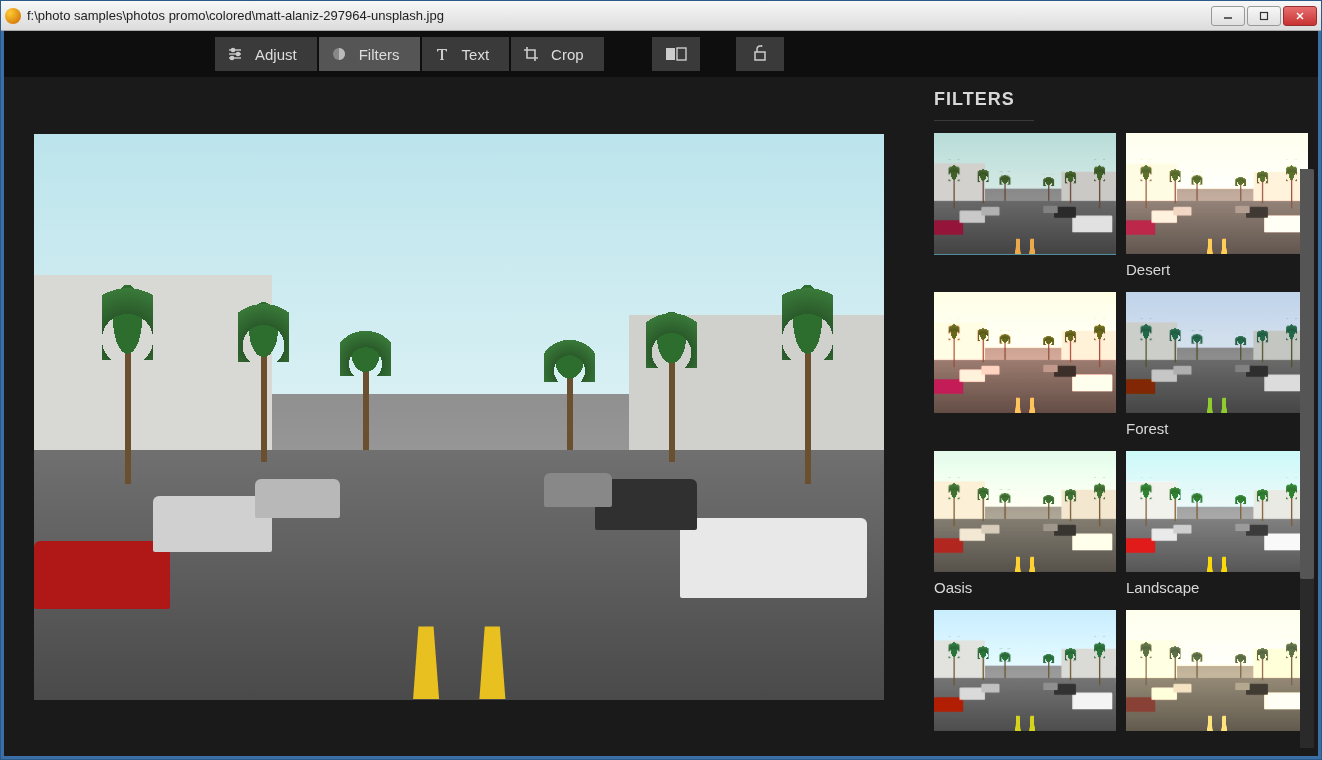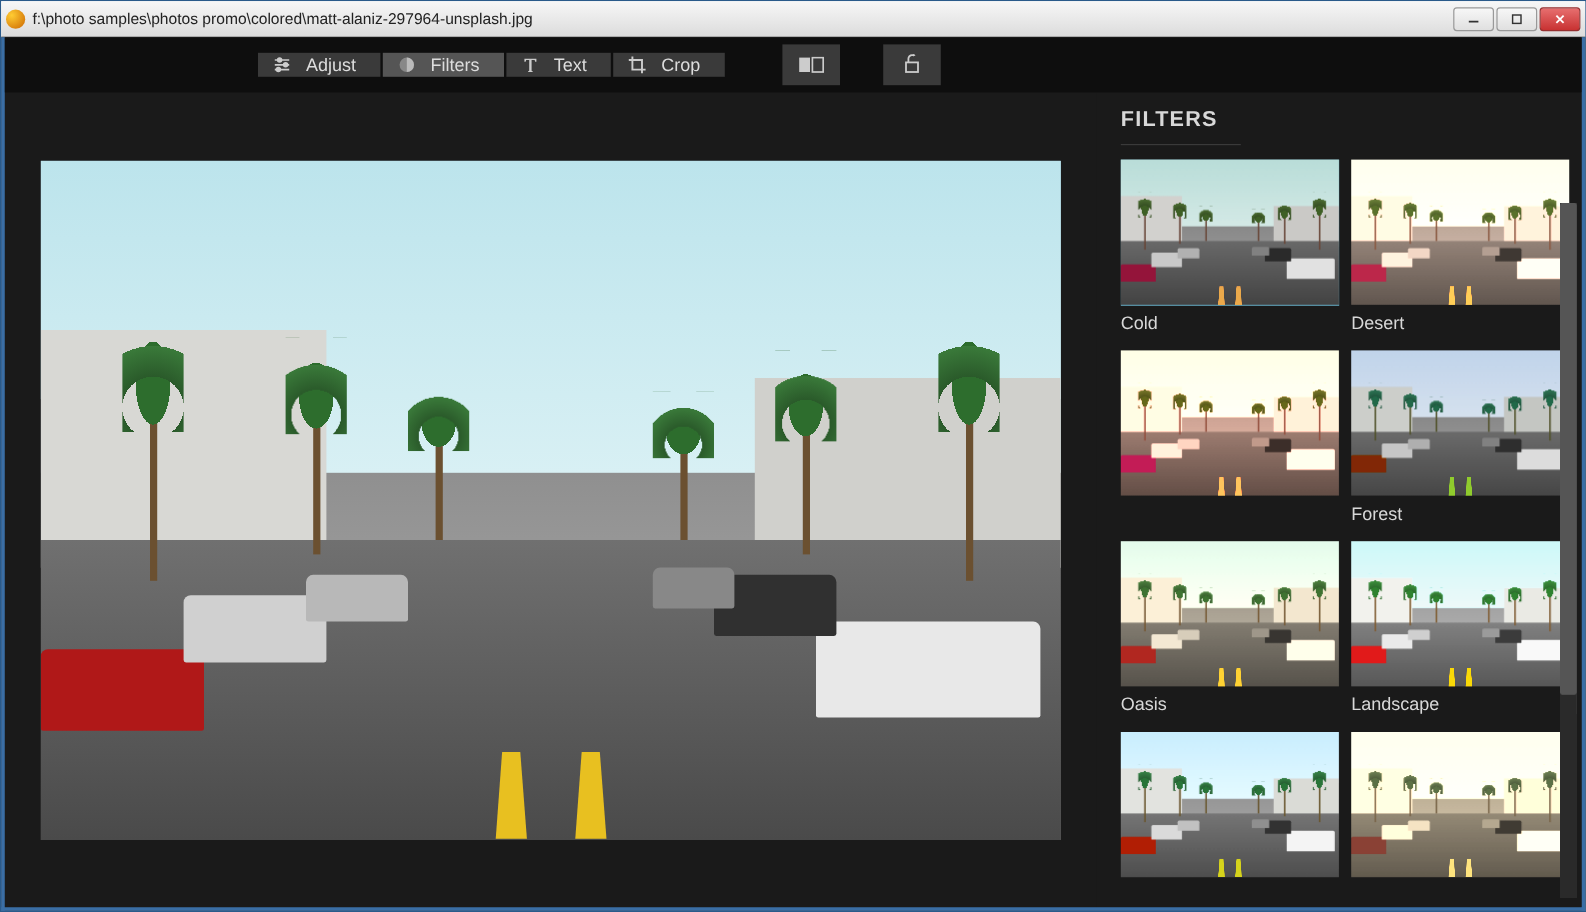--- a/index.html
+++ b/index.html
@@ -62,21 +62,21 @@
 .toolbar {
   height: 46px;
   background: #0e0e0e;
   display: flex;
   align-items: center;
   padding: 0 10px;
   gap: 6px;
 }
 .toolbar-spacer-left { width: 195px; }
 .tab-btn {
-  height: 20px;
+  height: 34px;
   padding: 0 20px 0 12px;
   background: #3a3a3a;
   color: #ddd;
   display: flex;
   align-items: center;
   gap: 12px;
   font-size: 15px;
   cursor: pointer;
   border: none;
 }
@@ -352,21 +352,20 @@
                     <div class="fronds"></div>
                   </div>
           <div class="car" style="left:0; bottom:16%; width:16%; height:12%; background:#b01818;"></div>
           <div class="car" style="left:14%; bottom:26%; width:14%; height:10%; background:#d0d0d0;"></div>
           <div class="car" style="left:26%; bottom:32%; width:10%; height:7%; background:#b8b8b8;"></div>
           <div class="car" style="right:2%; bottom:18%; width:22%; height:14%; background:#e8e8e8;"></div>
           <div class="car" style="right:22%; bottom:30%; width:12%; height:9%; background:#303030;"></div>
           <div class="car" style="right:32%; bottom:34%; width:8%; height:6%; background:#888;"></div>
         </div>
               </div>
-            <div class="filter-label">Cold</div>
           </div>
           <div class="filter-item">
             <div class="filter-thumb flt-desert" style="position: relative;">
                 <div class="photo" style="transform: scale(0.214); transform-origin: left top; position: absolute;">
           <div class="sky"></div>
           <div class="buildings-l"></div>
           <div class="buildings-r"></div>
           <div class="road"></div>
           <div class="lane"></div>
           <div class="lane2"></div>

